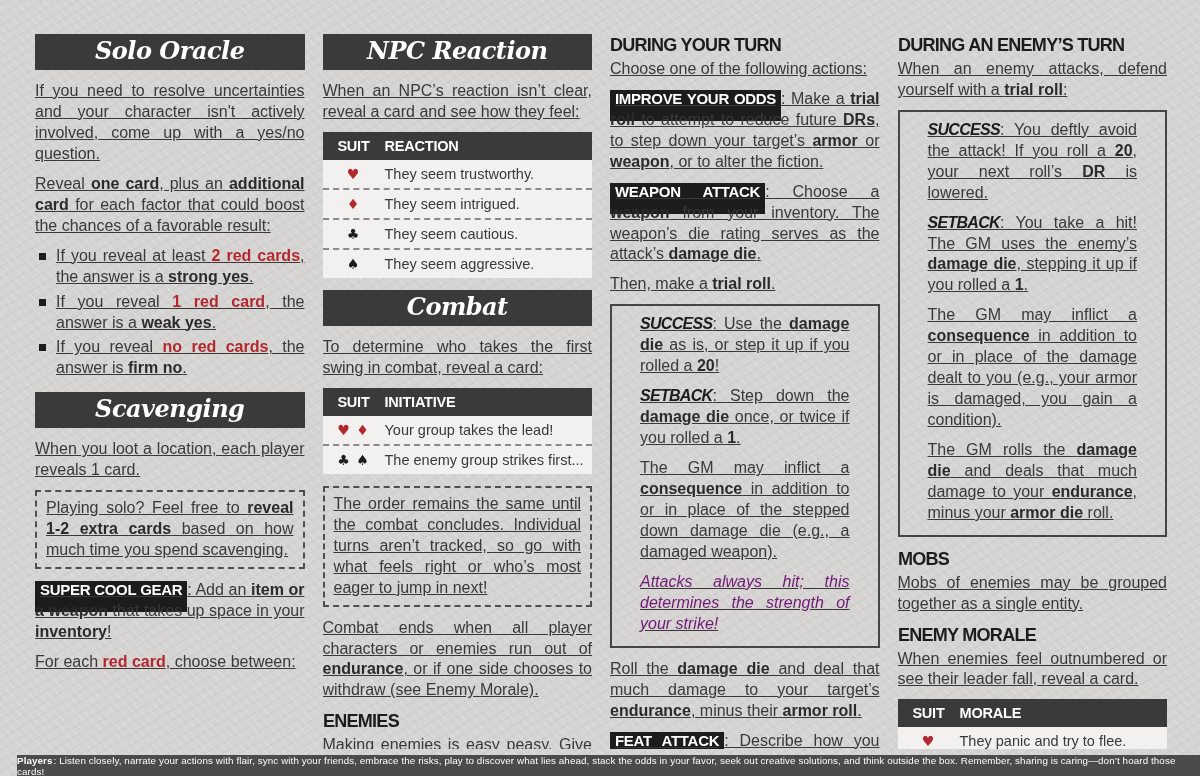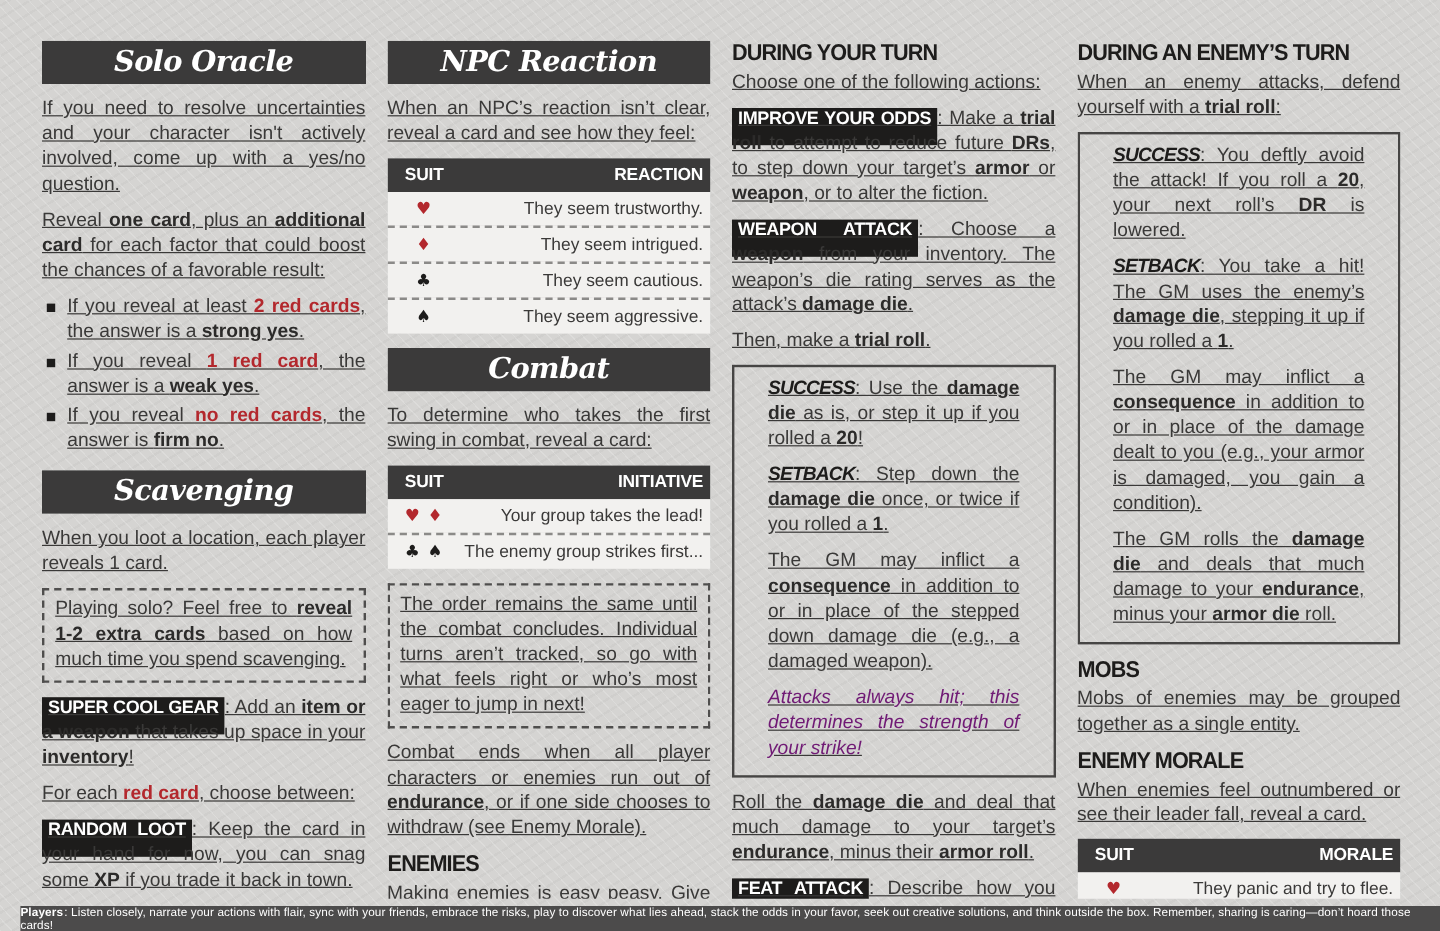--- a/index.html
+++ b/index.html
@@ -76,21 +76,21 @@
     background:#3b3a3a; color:#fff; display:flex;
     font-weight:bold; font-size:14.5px; letter-spacing:-0.2px;
     padding:6px 0;
   }
   .trow {
     background:#f2f1ef; display:flex; align-items:center;
     font-size:14.5px; color:#3a3938; padding:6px 0;
   }
   .trow + .trow { border-top:2px dashed #8b8a88; }
   .suit-col { width:62px; text-align:center; flex:0 0 62px; }
-  .th-label, .td-text { flex:1; text-align:right; padding-right:6px; }
+  .th-label, .td-text { flex:1; text-align:left; padding-right:6px; }
   .suit { font-family:"DejaVu Sans", sans-serif; font-size:14px; letter-spacing:1px; }
   [data-suit-color="red"]   { color:#b3282d; }
   [data-suit-color="black"] { color:#1d1c1b; }
 
   
   .footer {
     position:absolute; left:17px; right:0; bottom:0; height:21px;
     background:#4c4b4b; color:#fff;
     display:flex; align-items:center; justify-content:center;
     font-size:9.8px; letter-spacing:0.1px;
@@ -111,21 +111,20 @@
       <li class="body">If you reveal <span class="sg-r">1 red card</span>, the answer is a <span class="sg-b">weak yes</span>.</li>
       <li class="body">If you reveal <span class="sg-r">no red cards</span>, the answer is <span class="sg-b">firm no</span>.</li>
     </ul>
     <div class="bar mt">Scavenging</div>
     <p class="body">When you loot a location, each player reveals 1 card.</p>
     <div class="dashed-box">
       <p class="body">Playing solo? Feel free to <span class="sg-b">reveal 1-2 extra cards</span> based on how much time you spend scavenging.</p>
     </div>
     <p class="body"><span class="sg-chip">SUPER COOL GEAR</span>: Add an <span class="sg-b">item or a weapon</span> that takes up space in your <span class="sg-b">inventory</span>!</p>
     <p class="body">For each <span class="sg-r">red card</span>, choose between:</p>
-    <p class="body"><span class="sg-chip">RANDOM LOOT</span>: Keep the card in your hand for now, you can snag some <span class="sg-b">XP</span> if you trade it back in town.</p>
   </div>
 
   <div class="col">
     <div class="bar">NPC Reaction</div>
     <p class="body">When an NPC’s reaction isn’t clear, reveal a card and see how they feel:</p>
 
     <div class="rtable">
       <div class="thead">
         <span class="suit-col">SUIT</span>
         <span class="th-label">REACTION</span>

